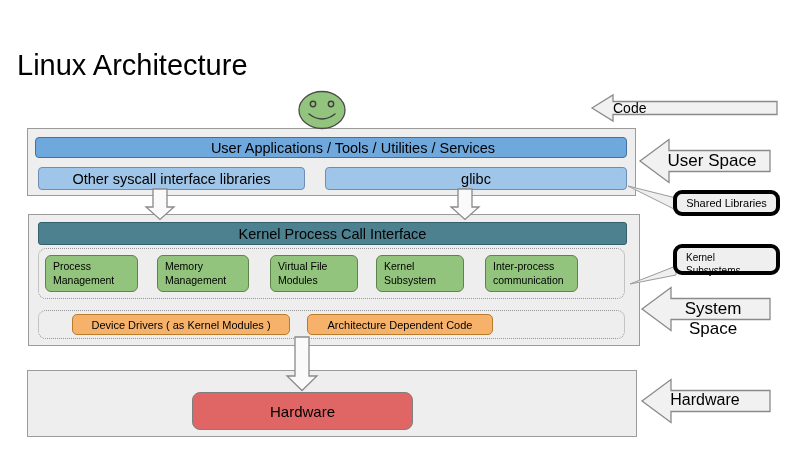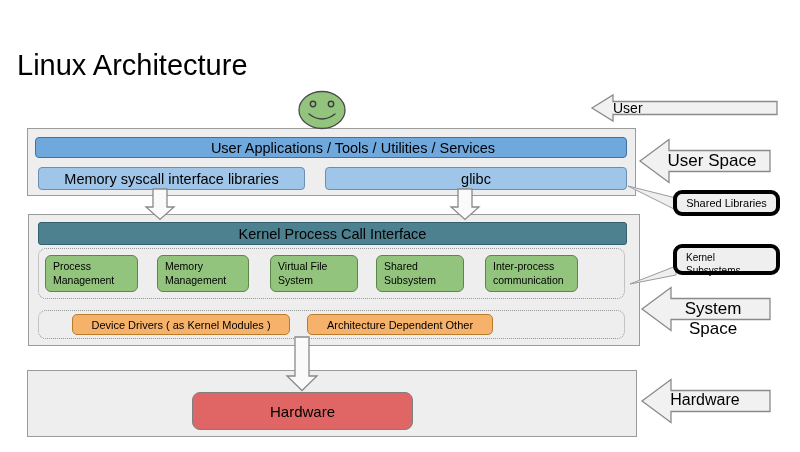--- a/index.html
+++ b/index.html
@@ -60,33 +60,33 @@
 
 <div id="canvas">
 
   <div class="abs" id="diagram-title">Linux Architecture</div>
 
   <div class="abs section" id="sec-user"></div>
   <div class="abs section" id="sec-kernel"></div>
   <div class="abs section" id="sec-hw"></div>
 
   <div class="abs bar" id="apps-bar">User Applications / Tools / Utilities / Services</div>
-  <div class="abs bar lib" id="lib-other">Memory syscall interface libraries</div>
+  <div class="abs bar lib" id="lib-other">Other syscall interface libraries</div>
   <div class="abs bar lib" id="lib-glibc">glibc</div>
 
   <div class="abs bar" id="kcall">Kernel Process Call Interface</div>
   <div class="abs dotted" id="dotted1"></div>
   <div class="abs green" id="g1">Process Management</div>
   <div class="abs green" id="g2">Memory Management</div>
-  <div class="abs green" id="g3">Virtual File System</div>
-  <div class="abs green" id="g4">Shared Subsystem</div>
+  <div class="abs green" id="g3">Virtual File Modules</div>
+  <div class="abs green" id="g4">Kernel Subsystem</div>
   <div class="abs green" id="g5">Inter-process communication</div>
   <div class="abs dotted" id="dotted2"></div>
   <div class="abs bar orange" id="o1">Device Drivers ( as Kernel Modules )</div>
-  <div class="abs bar orange" id="o2">Architecture Dependent Other</div>
+  <div class="abs bar orange" id="o2">Architecture Dependent Code</div>
 
   <div class="abs bar" id="hw-red">Hardware</div>
 
   <svg class="abs" id="overlay" width="800" height="452" viewBox="0 0 800 452">
     <g>
       <ellipse cx="322" cy="110" rx="23" ry="18.5" fill="#93c47d" stroke="#4a4a4a" stroke-width="1.3"></ellipse>
       <circle cx="313" cy="104" r="2.7" fill="#93c47d" stroke="#3e3e3e" stroke-width="1.4"></circle>
       <circle cx="331" cy="104" r="2.7" fill="#93c47d" stroke="#3e3e3e" stroke-width="1.4"></circle>
       <path d="M309 114 Q322 124 335 114" fill="none" stroke="#3e3e3e" stroke-width="1.4" stroke-linecap="round"></path>
     </g>
@@ -100,18 +100,18 @@
     <polygon points="642,309 671,287.5 671,298.5 770,298.5 770,319.5 671,319.5 671,330.5" fill="#f1f1f1" stroke="#8a8a8a" stroke-width="1.3"></polygon>
     <polygon points="642,401 671,379.5 671,390.5 770,390.5 770,411.5 671,411.5 671,422.5" fill="#f1f1f1" stroke="#8a8a8a" stroke-width="1.3"></polygon>
 
     <polygon points="628,186 676,198 676,210" fill="#efefef" stroke="#9b9b9b" stroke-width="1"></polygon>
     <polygon points="630,284 676,266 676,275" fill="#efefef" stroke="#9b9b9b" stroke-width="1"></polygon>
   </svg>
 
   <div class="abs callout" id="co-shared">Shared Libraries</div>
   <div class="abs callout" id="co-ksub">Kernel Subsystems</div>
 
-  <div class="abs arrow-label" id="lbl-user">User</div>
+  <div class="abs arrow-label" id="lbl-user">Code</div>
   <div class="abs arrow-label" id="lbl-uspace">User Space</div>
   <div class="abs arrow-label" id="lbl-kspace">System Space</div>
   <div class="abs arrow-label" id="lbl-hw">Hardware</div>
 
 </div>
 
 </body></html>

